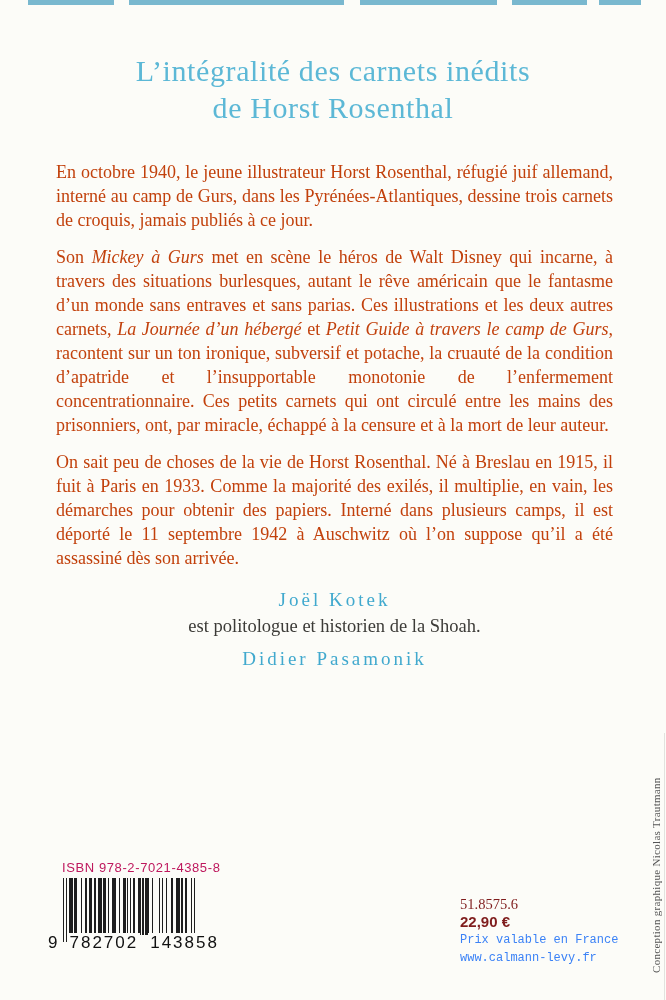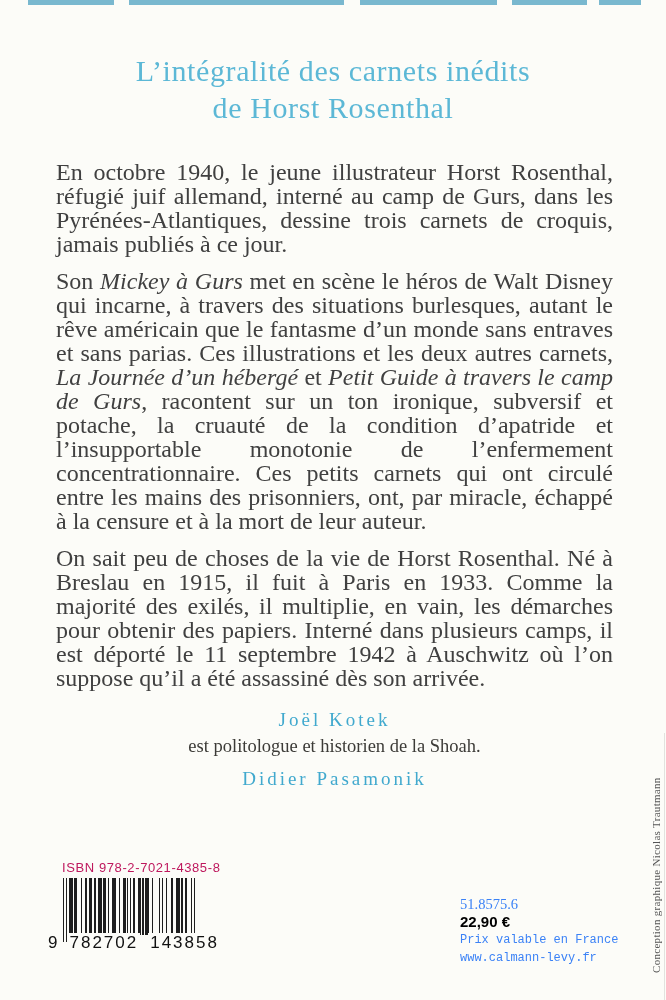--- a/index.html
+++ b/index.html
@@ -31,24 +31,24 @@
     font-size:30px;
     line-height:37px;
     letter-spacing:0.6px;
   }
 
   .copy{
     position:absolute;top:160px;left:56px;width:557px;
   }
   .copy p{
     margin:0 0 13px 0;
-    font-size:24px;
+    font-size:18px;
     line-height:24px;
     text-align:justify;
-    color:#404040;
+    color:#c2410c;
   }
   .copy .it{font-style:italic;}
 
   .authors{
     margin-top:16px;
     text-align:center;
   }
   .author-name{
     color:#41a9ce;
     font-size:19px;
@@ -95,24 +95,24 @@
   .bc-digits span{background:#fcfcf8;padding:0 2px;}
   .bc-lead{margin-right:6px;}
   .bc-g1{margin-right:8px;text-align:right;}
 
   
   .price{
     position:absolute;left:460px;top:895px;
     line-height:18px;
     white-space:nowrap;
   }
-  .price .ref{font-size:14.5px;color:#3b82f6;}
+  .price .ref{font-size:14.5px;color:#7f1d1d;}
   .price .amount{
     font-family:"Liberation Sans","DejaVu Sans",sans-serif;
-    font-weight:bold;font-size:15px;color:#000000;
+    font-weight:bold;font-size:15px;color:#7f1d1d;
   }
   .price .note,.price .site{font-size:12px;color:#3b82f6;font-family:Liberation Mono, monospace;}
 
   
   .credit{
     position:absolute;right:4px;top:748px;height:225px;
     writing-mode:vertical-rl;
     transform:rotate(180deg);
     font-size:11px;
     color:#555;

